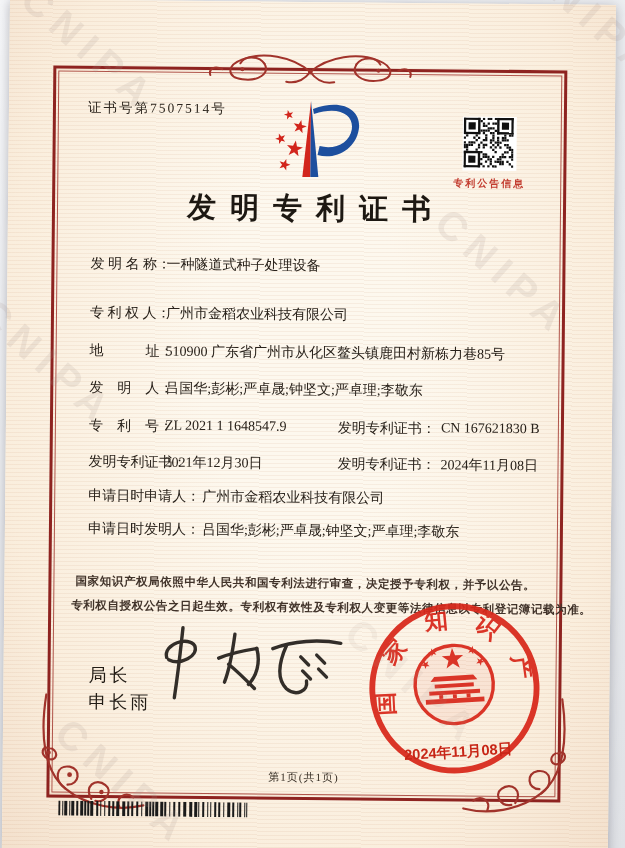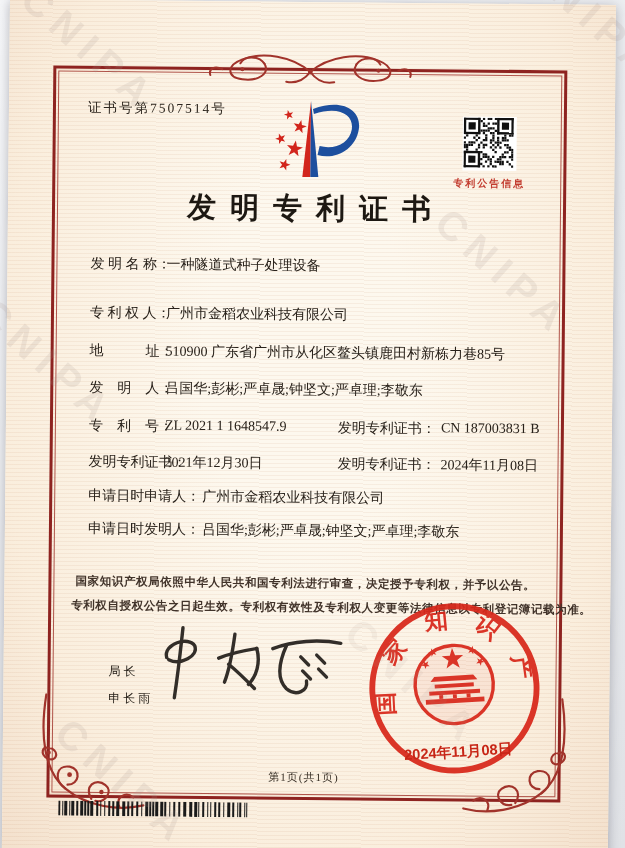--- a/index.html
+++ b/index.html
@@ -47,21 +47,21 @@
   }
   .row{position:absolute;font-size:14px;color:#28211a;white-space:nowrap;}
   .row .lbl{position:absolute;left:36px;top:0;}
   .row .val{position:absolute;left:112px;top:0;}
   .row .val2{position:absolute;left:150px;top:0;}
   .row .rgrp{position:absolute;left:285px;top:0;display:flex;gap:5px;}
   .legal{
     position:absolute;left:20px;right:20px;text-align:center;
     font-size:11.5px;font-weight:bold;color:#41332a;letter-spacing:0.6px;white-space:nowrap;
   }
-  .officer{position:absolute;left:38px;font-size:12px;color:#221c15;letter-spacing:3px;margin-left:20px;}
+  .officer{position:absolute;left:38px;font-size:18px;color:#221c15;letter-spacing:3px;}
   .signature{position:absolute;left:100px;top:548px;width:210px;height:100px;}
   .seal{position:absolute;left:316px;top:528px;width:176px;height:176px;opacity:.93;transform:rotate(-4deg);z-index:4;}
   .footer{
     position:absolute;left:0;right:0;top:699px;text-align:center;
     font-size:11px;color:#372e24;letter-spacing:1px;
   }
   .barcode{position:absolute;left:56px;top:801px;width:190px;height:15px;}
   .ornament-top{position:absolute;left:50%;top:-23px;transform:translateX(-50%);width:220px;height:46px;}
   .flourish{position:absolute;width:112px;height:124px;}
   .fl-bl{left:-14px;bottom:-18px;}
@@ -299,21 +299,21 @@
       <div class="row" style="top:310px;">
         <span class="lbl">发　明　人：</span>
         <span class="val">吕国华;彭彬;严卓晟;钟坚文;严卓理;李敬东</span>
       </div>
 
       <div class="row" style="top:348px;">
         <span class="lbl">专　利　号：</span>
         <span class="val">ZL 2021 1 1648547.9</span>
         <span class="rgrp">
           <span>发明专利证书：</span>
-          <span>CN 187003831 B</span>
+          <span>CN 167621830 B</span>
         </span>
       </div>
       <div class="row" style="top:384px;">
         <span class="lbl">发明专利证书：</span>
         <span class="val">2021年12月30日</span>
         <span class="rgrp">
           <span>发明专利证书：</span>
           <span>2024年11月08日</span>
         </span>
       </div>

